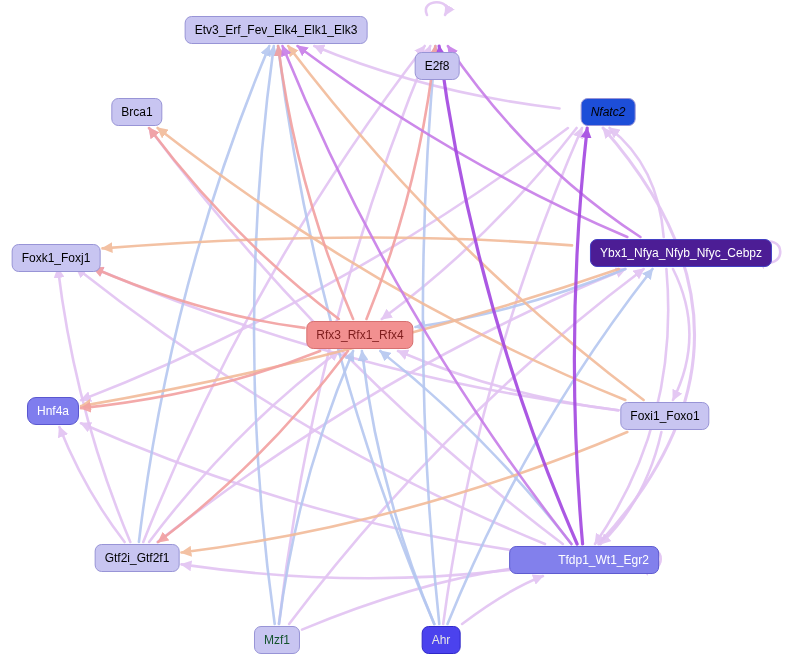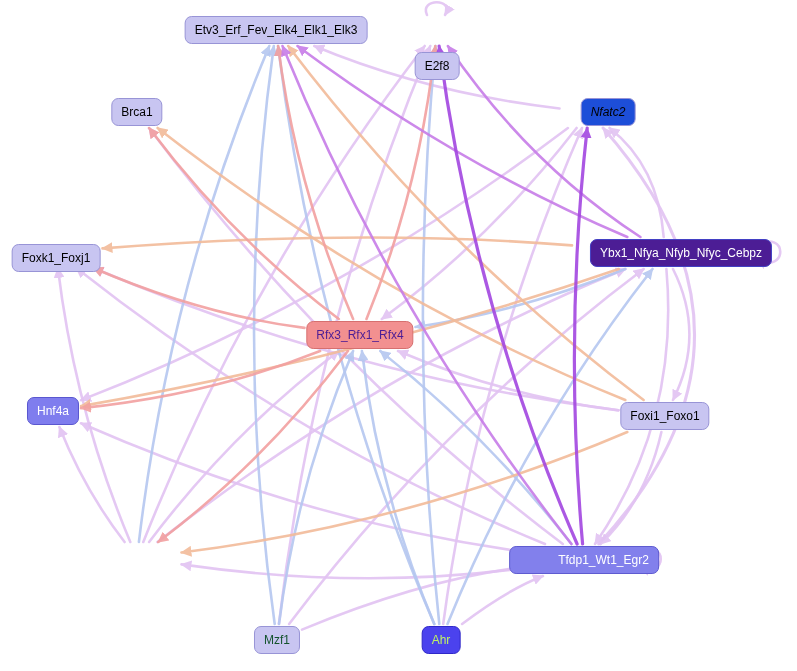--- a/index.html
+++ b/index.html
@@ -102,19 +102,20 @@
       <path d="M 427 15 C 419 -2, 455 -2, 445 15" fill="none" stroke="#e2c3f2" stroke-width="2.6" stroke-linecap="round" opacity="0.9" marker-end="url(#arr0)"></path>
       <path d="M 757 245 C 788 229, 788 274, 757 260" fill="none" stroke="#e2c3f2" stroke-width="2.6" stroke-linecap="round" opacity="0.9" marker-end="url(#arr0)"></path>
       <path d="M 640.5 552 C 667.5 539.2, 667.5 578.2, 640.5 567" fill="none" stroke="#e2c3f2" stroke-width="2.6" stroke-linecap="round" opacity="0.9" marker-end="url(#arr0)"></path>
     </svg>
 <div class="node" style="left: 276px; top: 30px; background: rgb(200, 197, 241); border-color: rgb(152, 148, 214); color: rgb(0, 0, 0);">Etv3_Erf_Fev_Elk4_Elk1_Elk3</div>
     <div class="node" style="left: 437px; top: 30px; background: rgb(200, 197, 241); border-color: rgb(152, 148, 214); color: rgb(0, 0, 0); margin-top: 36px;">E2f8</div>
     <div class="node" style="left: 608px; top: 112px; background: #1d4ed8; border-color: rgb(152, 148, 214); color: rgb(0, 0, 0); font-style: italic;">Nfatc2</div>
     <div class="node" style="left: 137px; top: 112px; background: rgb(200, 197, 241); border-color: rgb(152, 148, 214); color: rgb(0, 0, 0);">Brca1</div>
     <div class="node" style="left: 56px; top: 252px; background: rgb(200, 197, 241); border-color: rgb(152, 148, 214); color: rgb(0, 0, 0); margin-top: 6px;">Foxk1_Foxj1</div>
     <div class="node" style="left: 665px; top: 253px; background: #4c1d95; border-color: rgb(67, 64, 196); color: rgb(255, 255, 255); margin-left: 16px;">Ybx1_Nfya_Nfyb_Nfyc_Cebpz</div>
-    <div class="node" style="left: 360px; top: 335px; background: rgb(242, 144, 144); border-color: rgb(214, 111, 111); color: #4c1d95;">Rfx3_Rfx1_Rfx4</div>
-    <div class="node" style="left: 53px; top: 411px; background: rgb(127, 125, 238); border-color: rgb(90, 87, 207); color: rgb(255, 255, 255);">Hnf4a</div>
+    <div class="node" style="left: 360px; top: 335px; background: rgb(242, 144, 144); border-color: rgb(214, 111, 111); color: #7f1d1d;">Rfx3_Rfx1_Rfx4</div>
+    <div class="node" style="left: 53px; top: 411px; background: rgb(127, 125, 238); border-color: rgb(90, 87, 207); color: rgb(255, 255, 255); border-radius: 9px;">Hnf4a</div>
     <div class="node" style="left: 665px; top: 416px; background: rgb(200, 197, 241); border-color: rgb(152, 148, 214); color: #000000;">Foxi1_Foxo1</div>
+    <div class="node" style="left: 137px; top: 558px; background: rgb(200, 197, 241); border-color: rgb(152, 148, 214); color: rgb(0, 0, 0);">Gtf2i_Gtf2f1</div>
     <div class="node" style="left: 584px; top: 560px; background: rgb(130, 128, 236); border-color: rgb(94, 91, 208); color: rgb(255, 255, 255); padding-left: 48px;">Tfdp1_Wt1_Egr2</div>
     <div class="node" style="left: 277px; top: 640px; background: rgb(200, 197, 241); border-color: rgb(152, 148, 214); color: #14532d;">Mzf1</div>
-    <div class="node" style="left: 441px; top: 640px; background: rgb(75, 66, 238); border-color: rgb(47, 40, 200); color: #bef264;">Ahr</div>
+    <div class="node" style="left: 441px; top: 640px; background: rgb(75, 66, 238); border-color: rgb(47, 40, 200); color: #e5e5e5;">Ahr</div>
   </div>
 
 </body></html>

